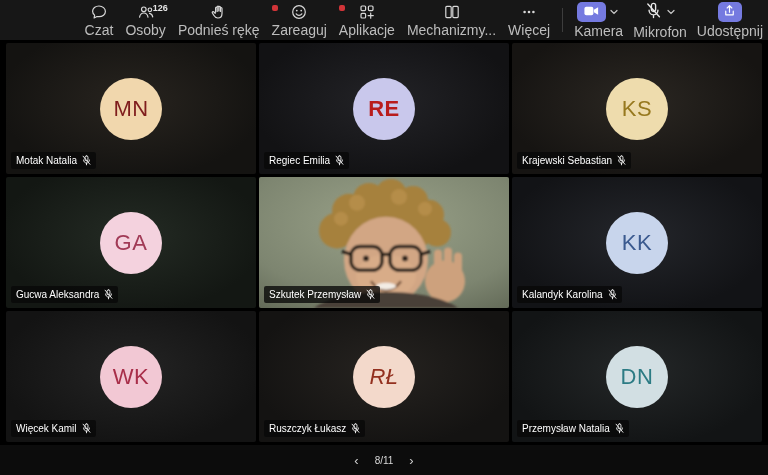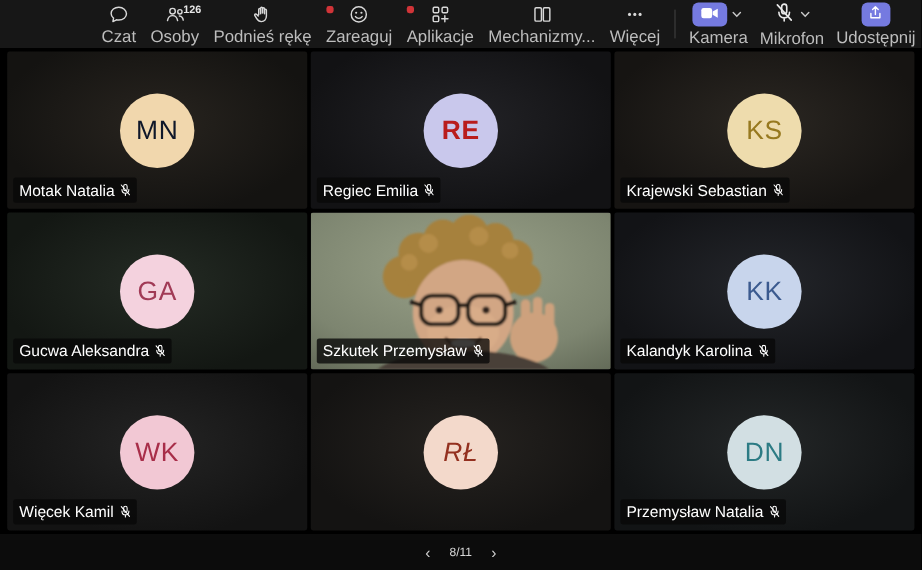--- a/index.html
+++ b/index.html
@@ -36,21 +36,21 @@
   .tile{position:relative;border-radius:2px;overflow:hidden;background:#1a1a1a;cursor:pointer}
   .avatar{
     position:absolute;top:50%;left:50%;transform:translate(-50%,-50%);
     width:62px;height:62px;border-radius:50%;
     display:flex;align-items:center;justify-content:center;
     font-size:22px;letter-spacing:.5px;
   }
   .video-svg{position:absolute;inset:0;width:100%;height:100%}
   .name-tag{
     position:absolute;left:5px;bottom:5px;background:rgba(8,8,8,.78);color:#fff;
-    font-size:13px;line-height:1.2;padding:2.5px 5px;border-radius:2px;
+    font-size:10px;line-height:1.2;padding:2.5px 5px;border-radius:2px;
     display:flex;align-items:center;gap:5px;white-space:nowrap;max-width:92%;overflow:hidden;
   }
   .name-tag svg{flex:0 0 auto}
   
   .bottombar{
     position:absolute;left:0;right:0;bottom:0;height:30px;background:#0c0c0c;
     display:flex;align-items:center;justify-content:center;gap:12px;
   }
   .page-btn{background:none;border:none;color:#cfcfcf;font-size:13px;cursor:pointer;line-height:1;padding:2px 4px}
   .page-label{color:#d8d8d8;font-size:10px}
@@ -189,21 +189,21 @@
           </svg>
       </span>
     </button>
     <span class="tb-label">Udostępnij</span>
   </div>
 </div>
 
 <div class="grid">
 
   <div class="tile" style="background: radial-gradient(at 50% 45%, rgb(40, 36, 31) 0%, rgb(20, 19, 17) 75%);">
-    <div class="avatar" style="background: rgb(241, 215, 173); color: #0f172a;">MN</div>
+    <div class="avatar" style="background: rgb(241, 215, 173); color: #7f1d1d;">MN</div>
     <div class="name-tag">
       <span>Motak Natalia</span>
       <svg width="9" height="11" viewBox="0 0 10 12" fill="none" stroke="#fff" stroke-width="1" stroke-linecap="round">
           <rect x="3.4" y="0.8" width="3.2" height="5.6" rx="1.6"></rect>
           <path d="M1.8 5.4c0 2 1.4 3.4 3.2 3.4s3.2-1.4 3.2-3.4M5 8.8v2"></path>
           <path d="M1.2 1.2l7.6 9"></path>
         </svg>
     </div>
   </div>
 
@@ -323,20 +323,28 @@
       <svg width="9" height="11" viewBox="0 0 10 12" fill="none" stroke="#fff" stroke-width="1" stroke-linecap="round">
           <rect x="3.4" y="0.8" width="3.2" height="5.6" rx="1.6"></rect>
           <path d="M1.8 5.4c0 2 1.4 3.4 3.2 3.4s3.2-1.4 3.2-3.4M5 8.8v2"></path>
           <path d="M1.2 1.2l7.6 9"></path>
         </svg>
     </div>
   </div>
 
   <div class="tile" style="background: radial-gradient(at 50% 45%, rgb(38, 35, 32) 0%, rgb(20, 19, 18) 75%);">
     <div class="avatar" style="background: rgb(243, 217, 203); color: rgb(147, 48, 31); font-style: italic;">RŁ</div>
+    <div class="name-tag">
+      <span>Ruszczyk Łukasz</span>
+      <svg width="9" height="11" viewBox="0 0 10 12" fill="none" stroke="#fff" stroke-width="1" stroke-linecap="round">
+          <rect x="3.4" y="0.8" width="3.2" height="5.6" rx="1.6"></rect>
+          <path d="M1.8 5.4c0 2 1.4 3.4 3.2 3.4s3.2-1.4 3.2-3.4M5 8.8v2"></path>
+          <path d="M1.2 1.2l7.6 9"></path>
+        </svg>
+    </div>
   </div>
 
   <div class="tile" style="background: radial-gradient(at 50% 45%, rgb(36, 39, 40) 0%, rgb(18, 20, 21) 75%);">
     <div class="avatar" style="background: rgb(210, 223, 227); color: rgb(44, 123, 132);">DN</div>
     <div class="name-tag">
       <span>Przemysław Natalia</span>
       <svg width="9" height="11" viewBox="0 0 10 12" fill="none" stroke="#fff" stroke-width="1" stroke-linecap="round">
           <rect x="3.4" y="0.8" width="3.2" height="5.6" rx="1.6"></rect>
           <path d="M1.8 5.4c0 2 1.4 3.4 3.2 3.4s3.2-1.4 3.2-3.4M5 8.8v2"></path>
           <path d="M1.2 1.2l7.6 9"></path>

